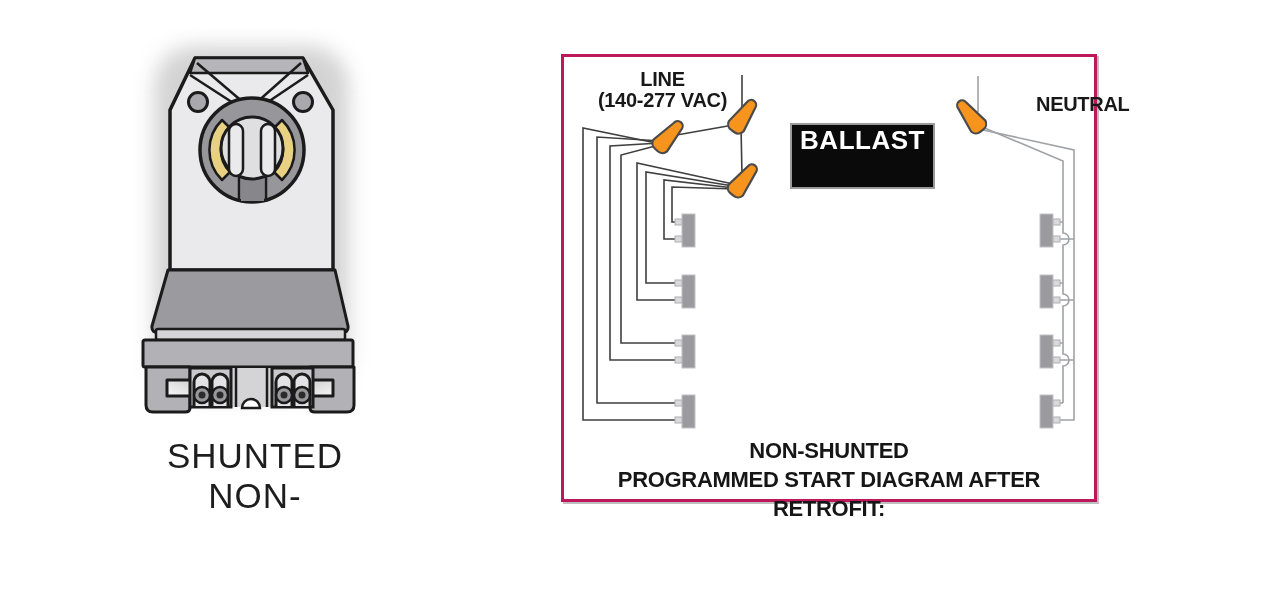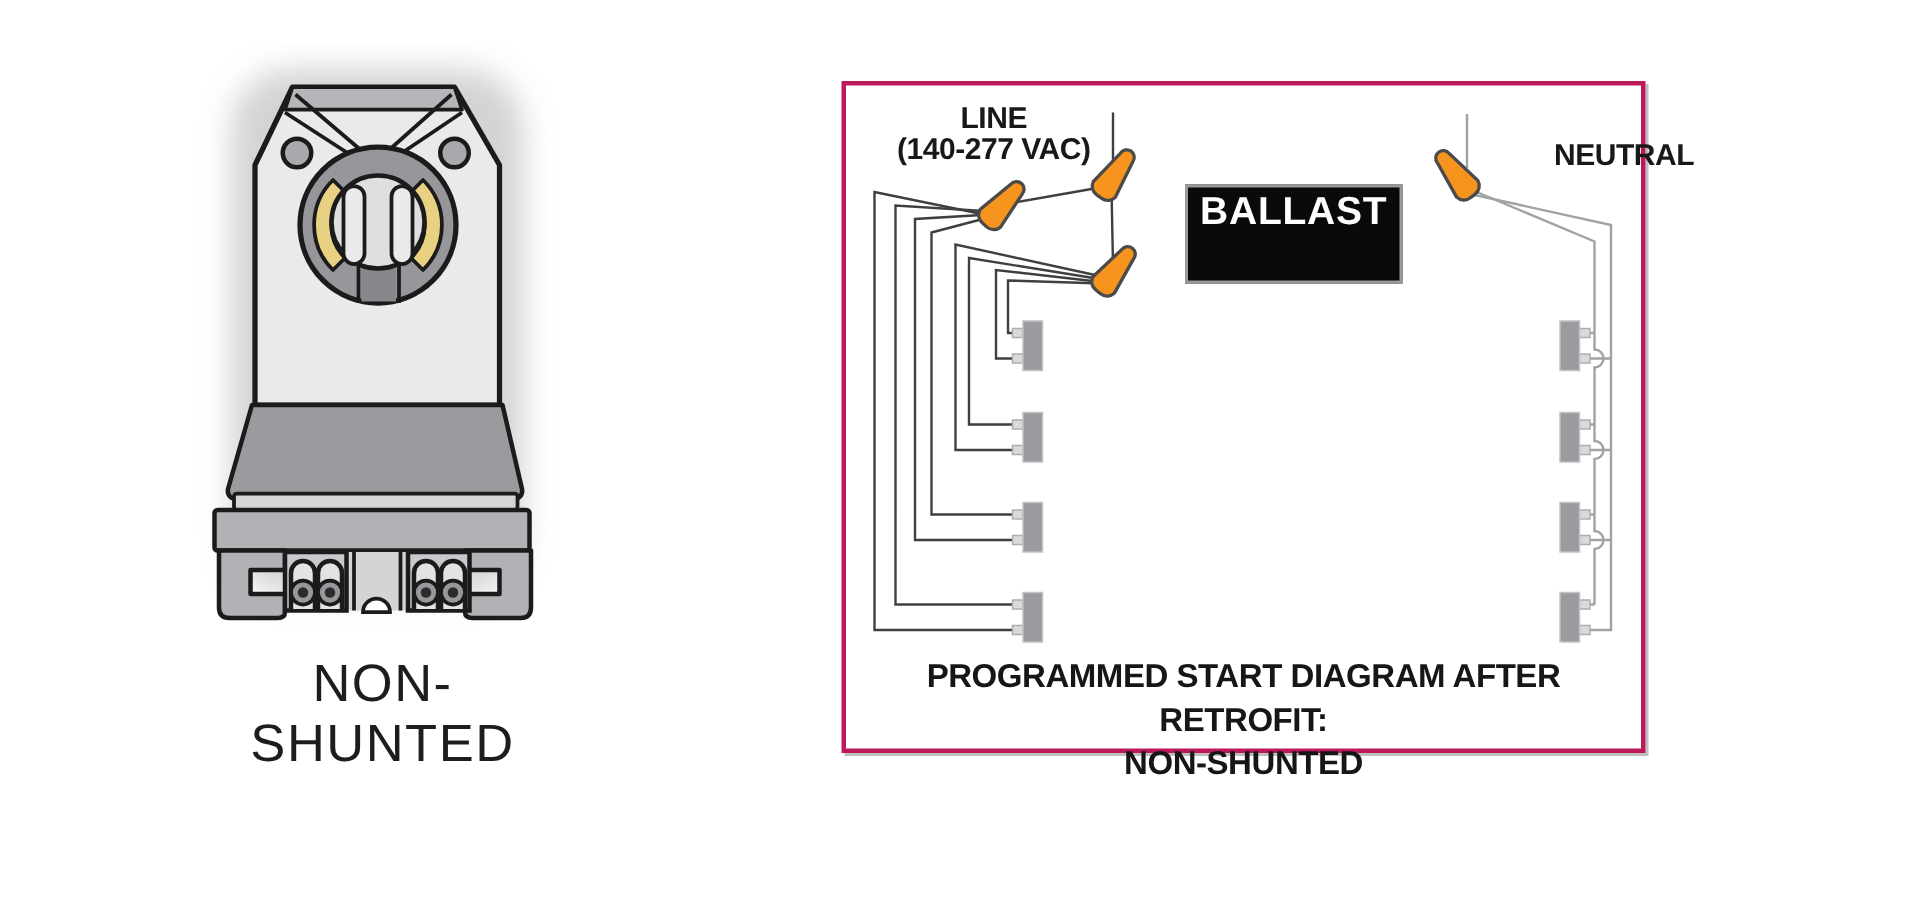--- a/index.html
+++ b/index.html
@@ -100,22 +100,22 @@
       <path d="M156,378 V354 A8 8 0 0 1 172,354 V378" fill="#e3e3e5" class="ink" stroke-width="3"></path>
       <path d="M174,378 V354 A8 8 0 0 1 190,354 V378" fill="#e3e3e5" class="ink" stroke-width="3"></path>
       <circle cx="164" cy="367" r="8" fill="#98989c" class="ink" stroke-width="2.5"></circle>
       <circle cx="164" cy="367" r="3.5" fill="#2b2b2b"></circle>
       <circle cx="182" cy="367" r="8" fill="#98989c" class="ink" stroke-width="2.5"></circle>
       <circle cx="182" cy="367" r="3.5" fill="#2b2b2b"></circle>
     </g>
   </svg>
 
   <div class="holder-label">
+    <div>SHUNTED</div>
     <div>NON-</div>
-    <div>SHUNTED</div>
   </div>
 
   <div class="diagram-box">
 
     <svg class="wires-svg" viewBox="3 3 530 442">
       <defs>
         <path id="wirenut" d="M -5 -16 A 5 5 0 0 1 5 -16 L 9 10 A 7 7 0 0 1 2 16 L -2 16 A 7 7 0 0 1 -9 10 Z"></path>
         <g id="socket-l">
           <rect class="socket-term" x="-7" y="5" width="7" height="6"></rect>
           <rect class="socket-term" x="-7" y="22" width="7" height="6"></rect>
@@ -173,18 +173,18 @@
       <div>LINE</div>
       <div>(140-277 VAC)</div>
     </div>
     <div class="lbl neutral-label">NEUTRAL</div>
 
     <div class="ballast">
       <span>BALLAST</span>
     </div>
 
     <div class="diagram-caption">
+      <div>NON-SHUNTED</div>
       <div>PROGRAMMED START DIAGRAM AFTER RETROFIT:</div>
-      <div>NON-SHUNTED</div>
     </div>
   </div>
 
 </div>
 
 </body></html>

